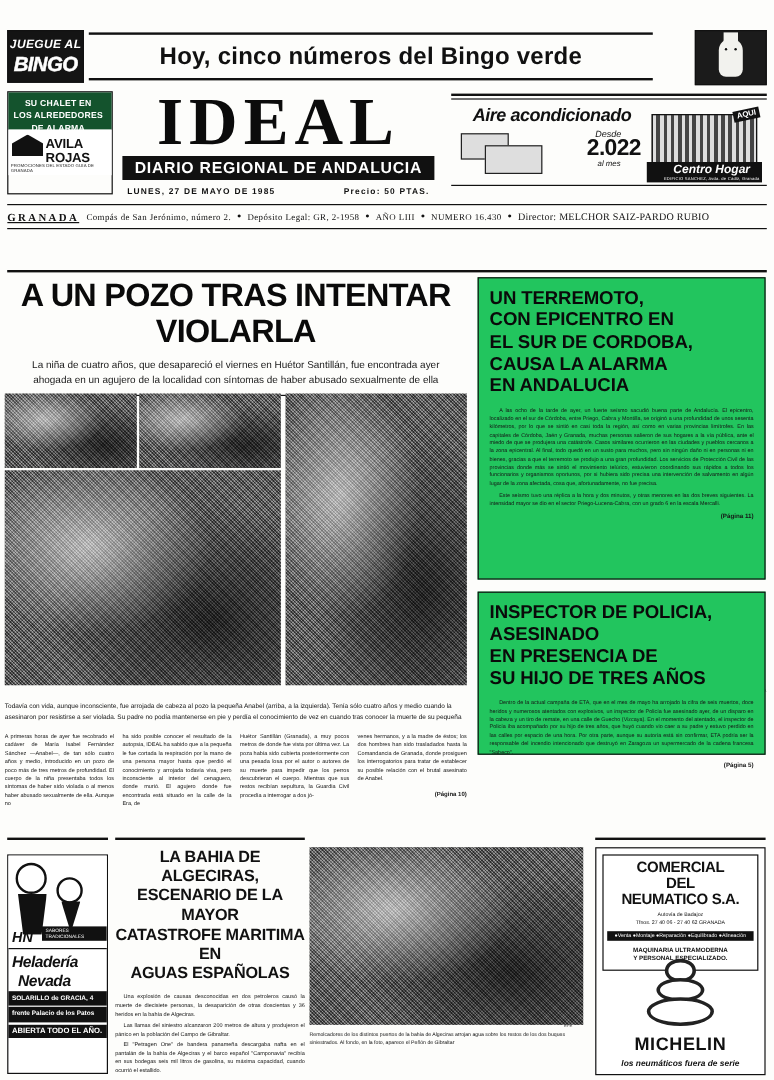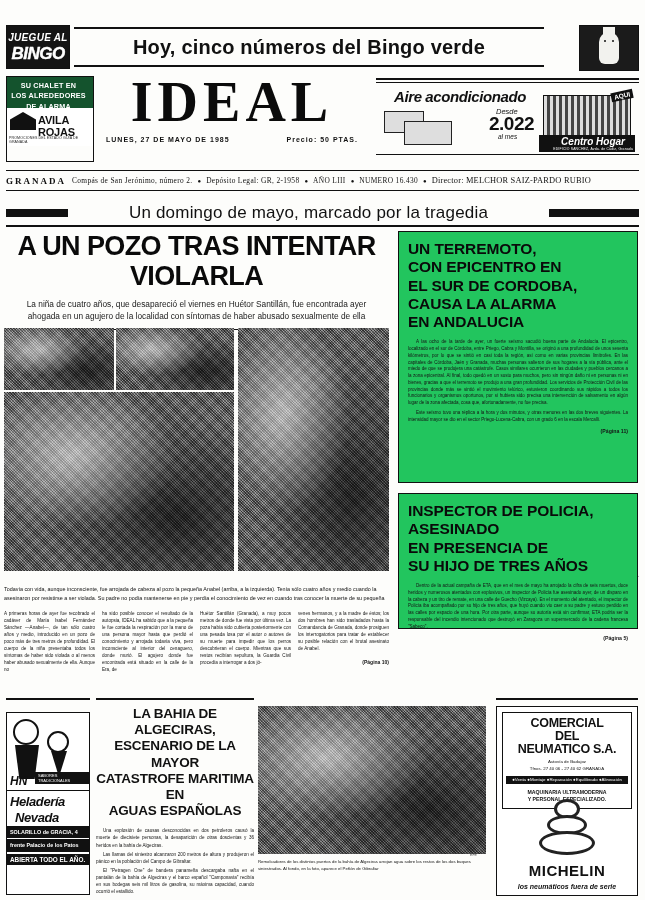--- a/index.html
+++ b/index.html
@@ -106,21 +106,21 @@
   .ad-aire .plinth{ position:absolute; right:4px; top:50px; width:96px; height:17px; background:#111; }
   .ad-aire .ch{ position:absolute; right:14px; top:51px; color:#fff; font-size:10px; font-weight:bold; font-style:italic;}
   .ad-aire .cs{ position:absolute; right:6px; top:62px; color:#fff; font-size:3.4px; letter-spacing:.2px;}
   .ad-aire .aqui{ position:absolute; right:6px; top:6px; background:#111; color:#fff;
      font-size:6.5px; font-weight:bold; padding:1px 3px; transform:rotate(-12deg);}
 
   
   .inforule-top{ position:absolute; left:6px; top:170px; width:633px; height:1px; background:#111; }
   .infobar{ position:absolute; left:6px; top:174px; width:633px; height:13px;
      display:flex; align-items:center; white-space:nowrap; overflow:hidden;}
-  .infobar .city{ font-family:"Liberation Serif",serif; font-weight:bold; font-size:9px; letter-spacing:2px;}
+  .infobar .city{ font-family:"Liberation Serif",serif; font-weight:bold; font-size:9px; letter-spacing:2px;text-decoration:underline;}
   .infobar .txt{ font-family:"Liberation Serif",serif; font-size:7.4px; letter-spacing:.35px; margin-left:6px;}
   .infobar .dot{ margin:0 5px; font-size:6px; }
   .infobar .dir{ font-family:"Liberation Serif",serif; font-size:8.4px; letter-spacing:.2px;}
   .inforule-bot{ position:absolute; left:6px; top:190px; width:633px; height:1px; background:#111; }
 
   
   .kicker{ position:absolute; left:6px; top:202px; width:633px; height:22px; display:flex; align-items:center; }
   .kicker .bar{ height:8px; flex:0 0 62px; background:#111; }
   .kicker .bar.r{ flex:0 0 90px; }
   .kicker .t{ flex:1; text-align:center; font-size:17px; letter-spacing:.2px; }
@@ -223,20 +223,21 @@
       </div>
       <div class="bot">
         <div class="house"></div>
         <div class="brand">AVILA ROJAS</div>
         <div class="small">PROMOCIONES DEL ESTADO GUIA DE GRANADA</div>
       </div>
     </div>
 
     <div class="logo-wrap">
       <div class="logo-ideal">IDEAL</div>
+      <div class="logo-sub">DIARIO REGIONAL DE ANDALUCIA</div>
       <div class="logo-meta">
         <span>LUNES, 27 DE MAYO DE 1985</span>
         <span>Precio: 50 PTAS.</span>
       </div>
     </div>
 
     <div class="ad-aire">
       <div class="hr1"></div>
       <div class="hr2"></div>
       <div class="body">
@@ -263,25 +264,20 @@
     <span class="txt" style="margin-left:0">Depósito Legal: GR, 2-1958</span>
     <span class="dot">●</span>
     <span class="txt" style="margin-left:0">AÑO LIII</span>
     <span class="dot">●</span>
     <span class="txt" style="margin-left:0">NUMERO 16.430</span>
     <span class="dot">●</span>
     <span class="dir">Director: MELCHOR SAIZ-PARDO RUBIO</span>
   </div>
   <div class="inforule-bot"></div>
 
-  <div class="kicker">
-    <div class="bar"></div>
-    <div class="t">Un domingo de mayo, marcado por la tragedia</div>
-    <div class="bar r"></div>
-  </div>
   <div class="kickrule"></div>
 
   <div class="left">
     <div class="head1">A UN POZO TRAS INTENTAR VIOLARLA</div>
     <div class="sub1">La niña de cuatro años, que desapareció el viernes en Huétor Santillán, fue encontrada ayer ahogada en un agujero de la localidad con síntomas de haber abusado sexualmente de ella</div>
     <div class="subrule"></div>
   </div>
 
   <div class="collage">
     <div class="ph photo" style="left:0;top:0;width:110px;height:62px;"></div>

